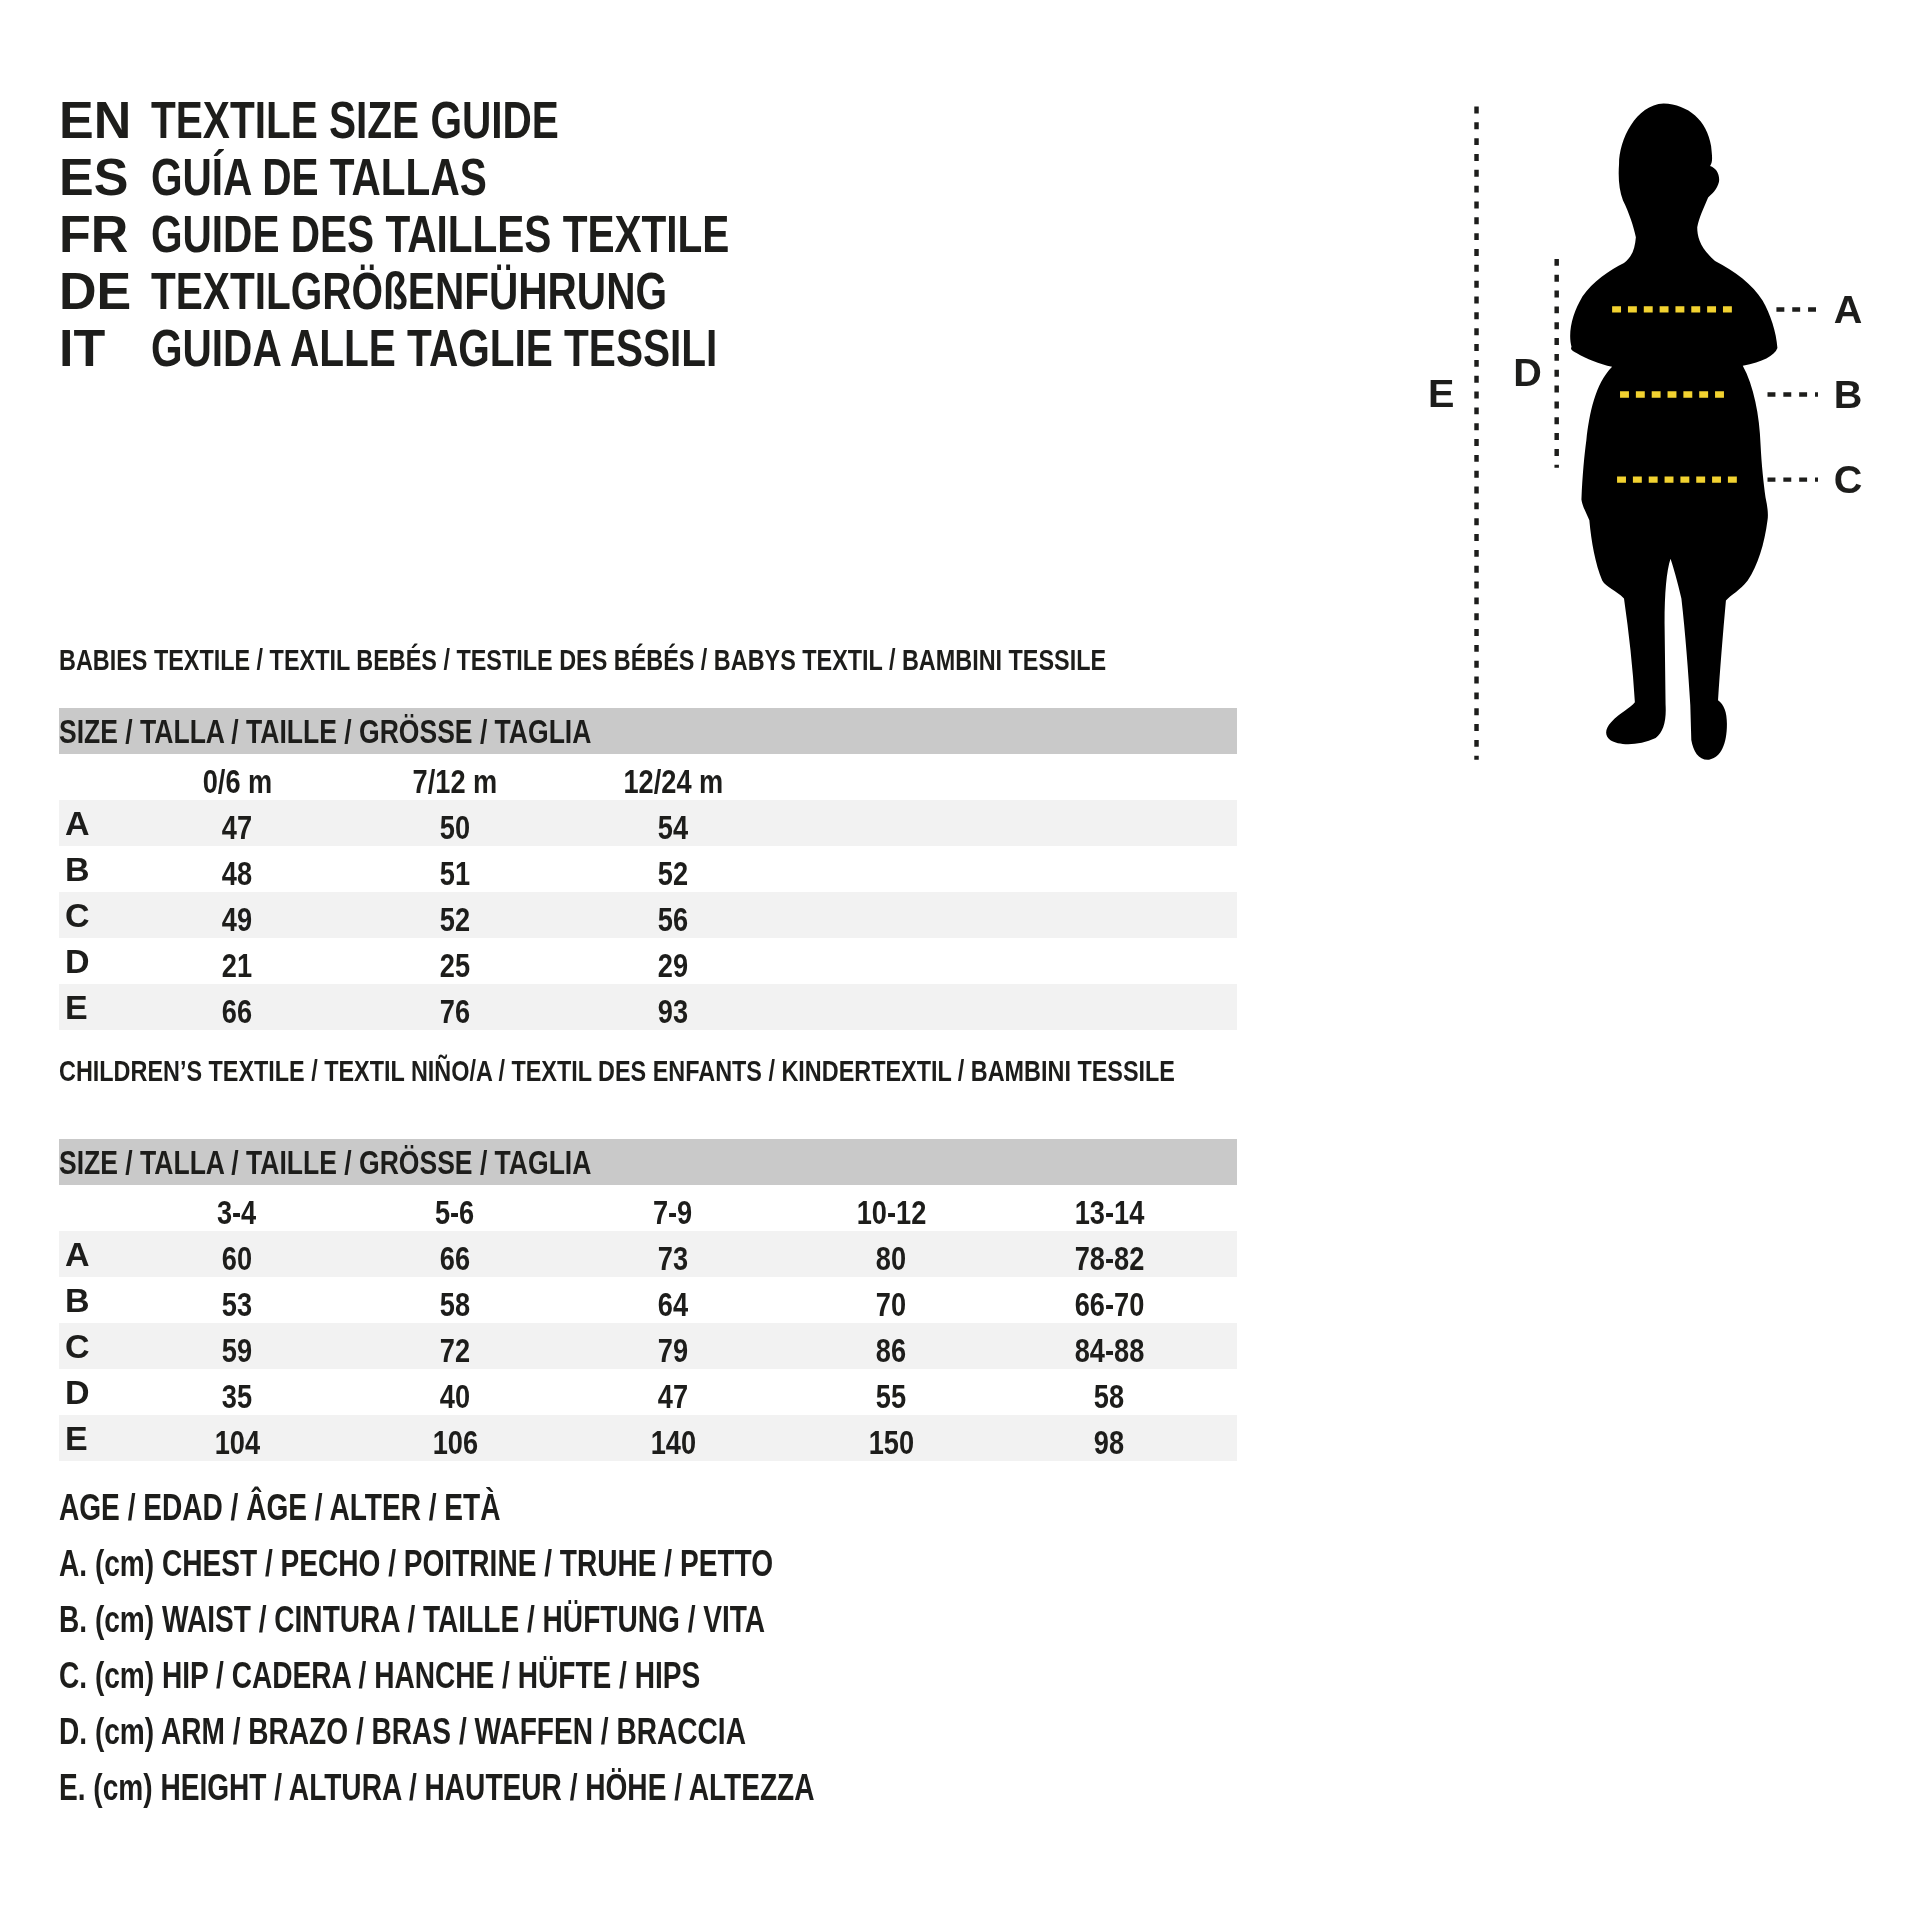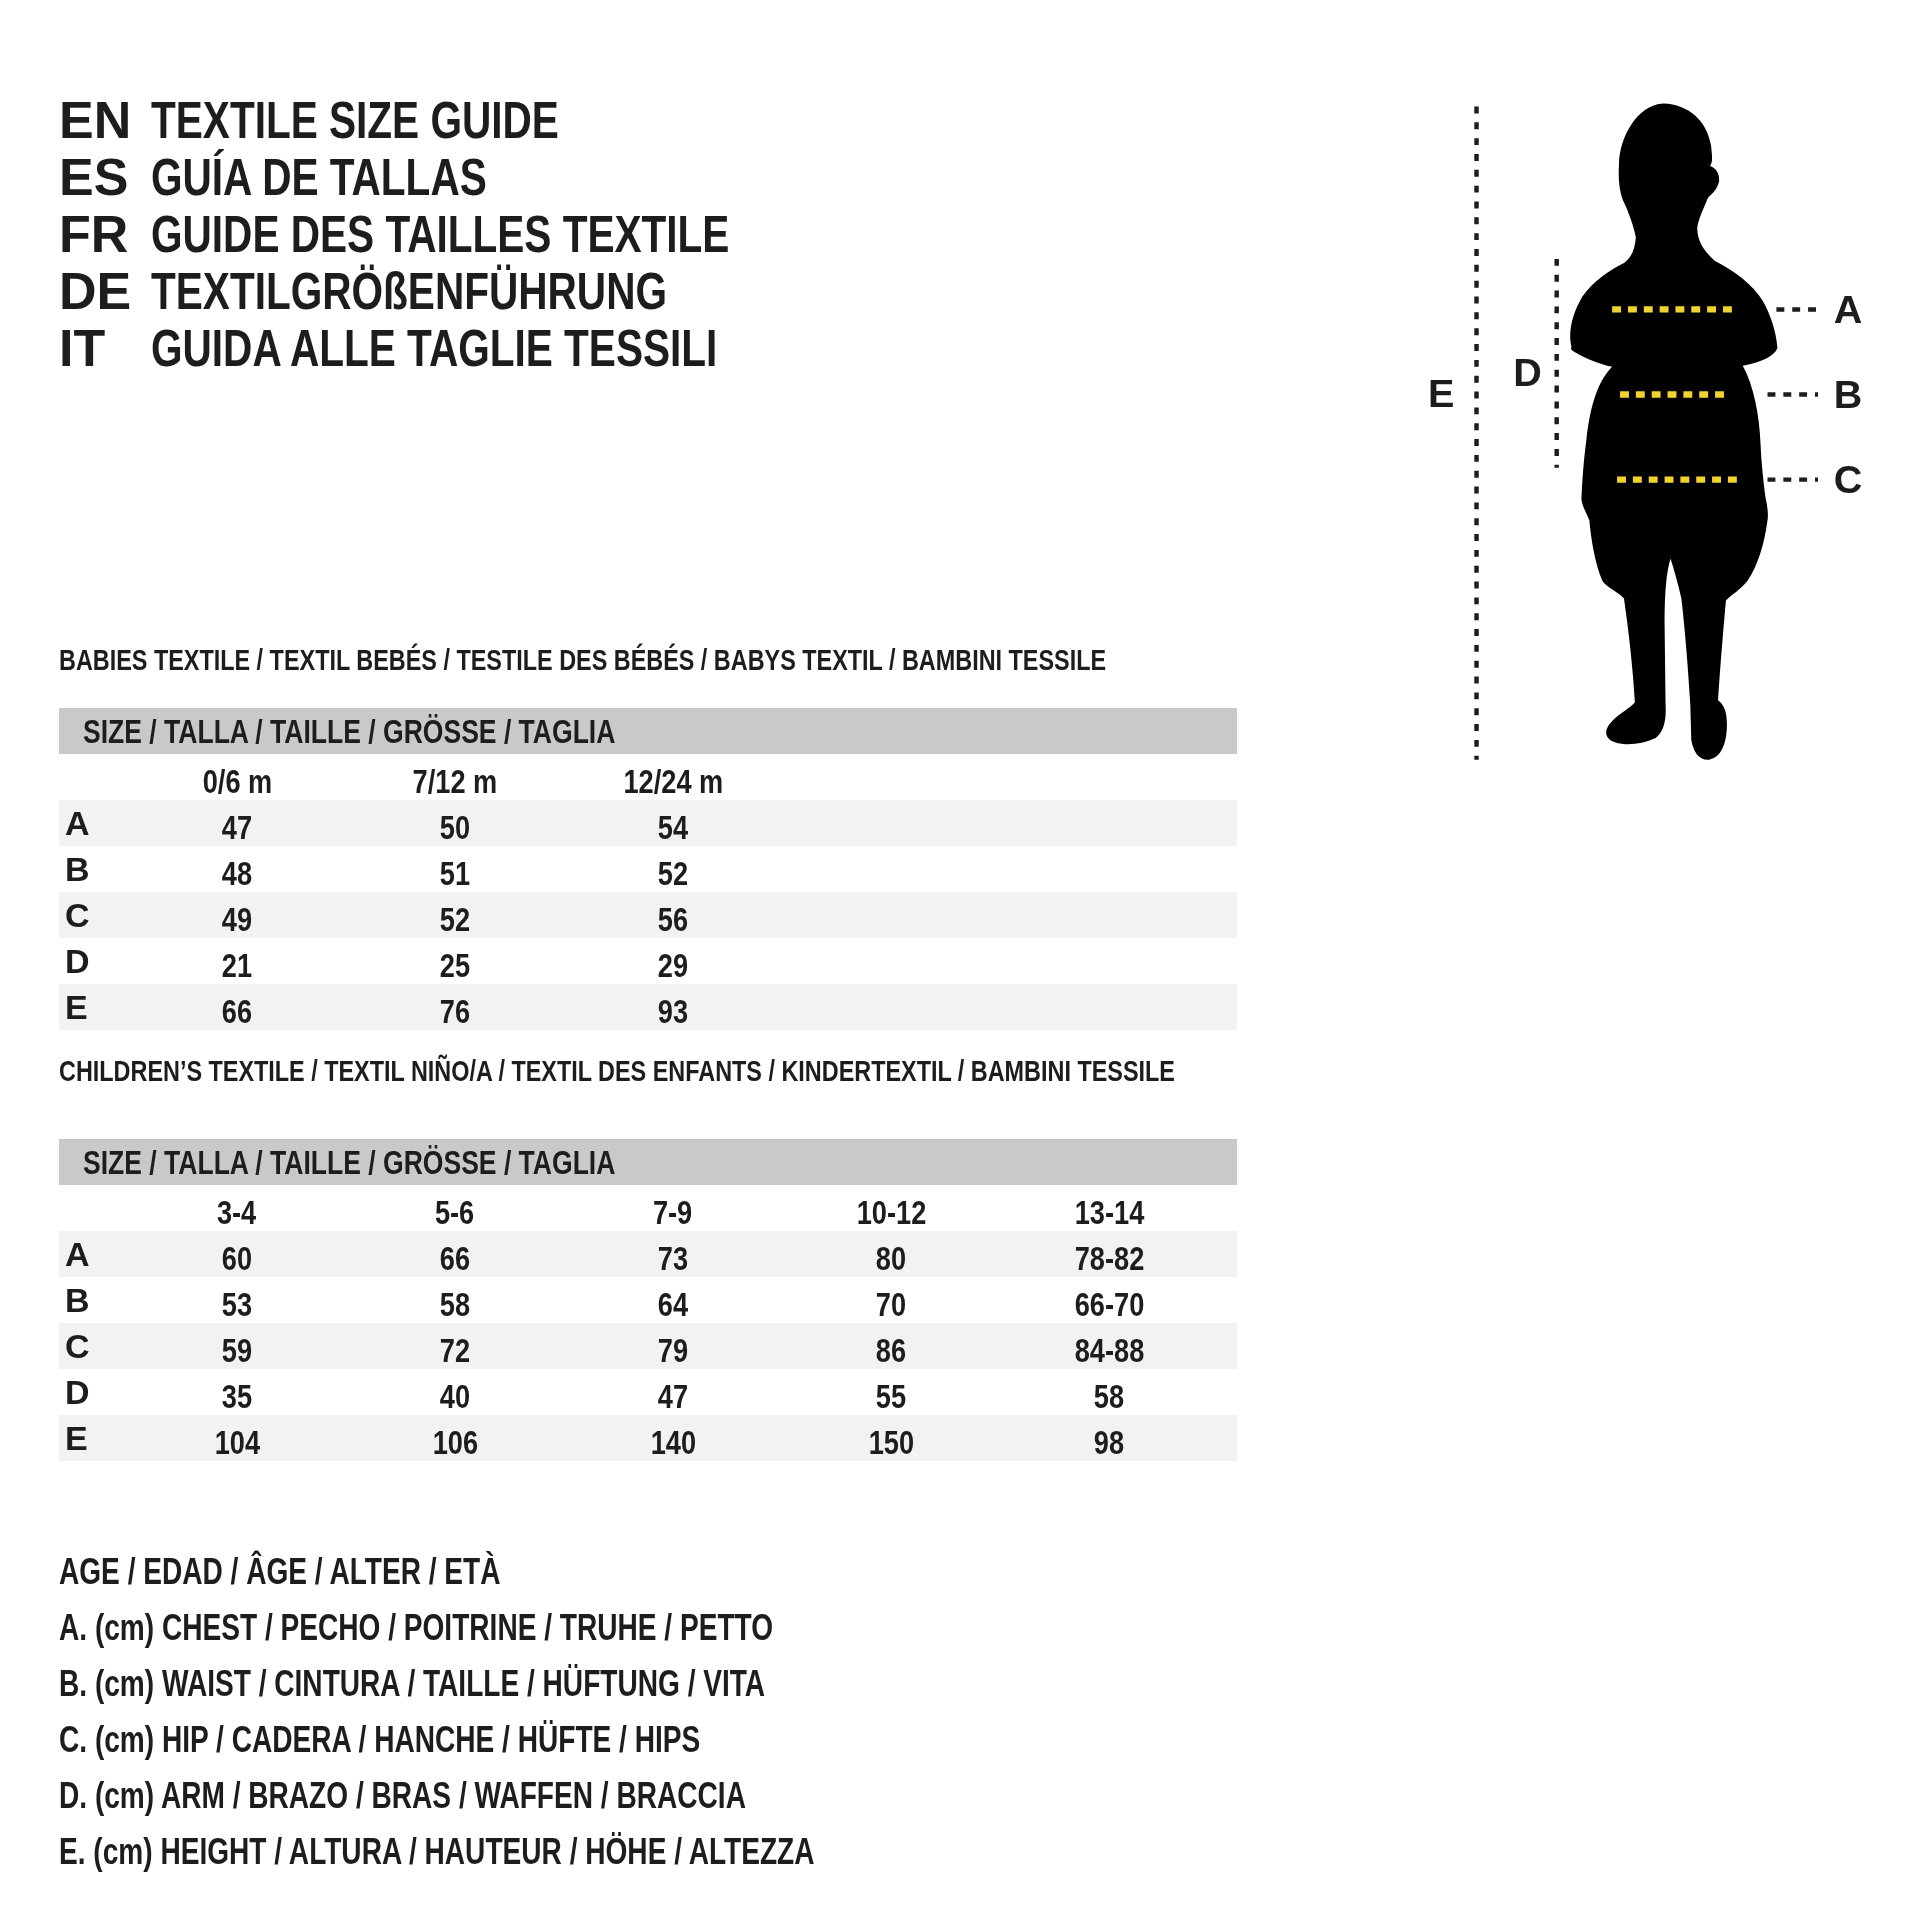--- a/index.html
+++ b/index.html
@@ -18,28 +18,28 @@
   
   .section-heading{position:absolute;left:59px;height:46px;display:flex;align-items:center;
                    font-size:30px;font-weight:bold;white-space:nowrap;}
   .heading-babies{top:637px;}
   .heading-children{top:1048px;}
 
   
   .size-table{position:absolute;left:59px;width:1178px;font-size:34px;font-weight:bold;}
   .babies-table{top:708px;}
   .children-table{top:1139px;}
-  .tbar{height:46px;background:#c9c9c9;display:flex;align-items:center;padding-left:24px;box-sizing:border-box;}
+  .tbar{height:46px;background:#c9c9c9;display:flex;align-items:center;padding-left:0;box-sizing:border-box;}
   .trow{height:46px;display:flex;align-items:center;}
   .trow.stripe{background:#f2f2f2;}
   .tlabel{width:69px;flex:0 0 69px;padding-left:6px;box-sizing:border-box;}
   .tcell{width:218px;flex:0 0 218px;text-align:center;margin-top:9px;}
 
   
-  .legend{position:absolute;left:59px;top:1544px;}
+  .legend{position:absolute;left:59px;top:1480px;}
   .legend-line{height:56px;display:flex;align-items:center;font-size:36px;font-weight:bold;white-space:nowrap;}
 
   
   .figure{position:absolute;left:1416px;top:59px;width:511px;height:772px;}
 </style>
 </head>
 <body>
 <div class="page">
 
 <div class="lang-block">

